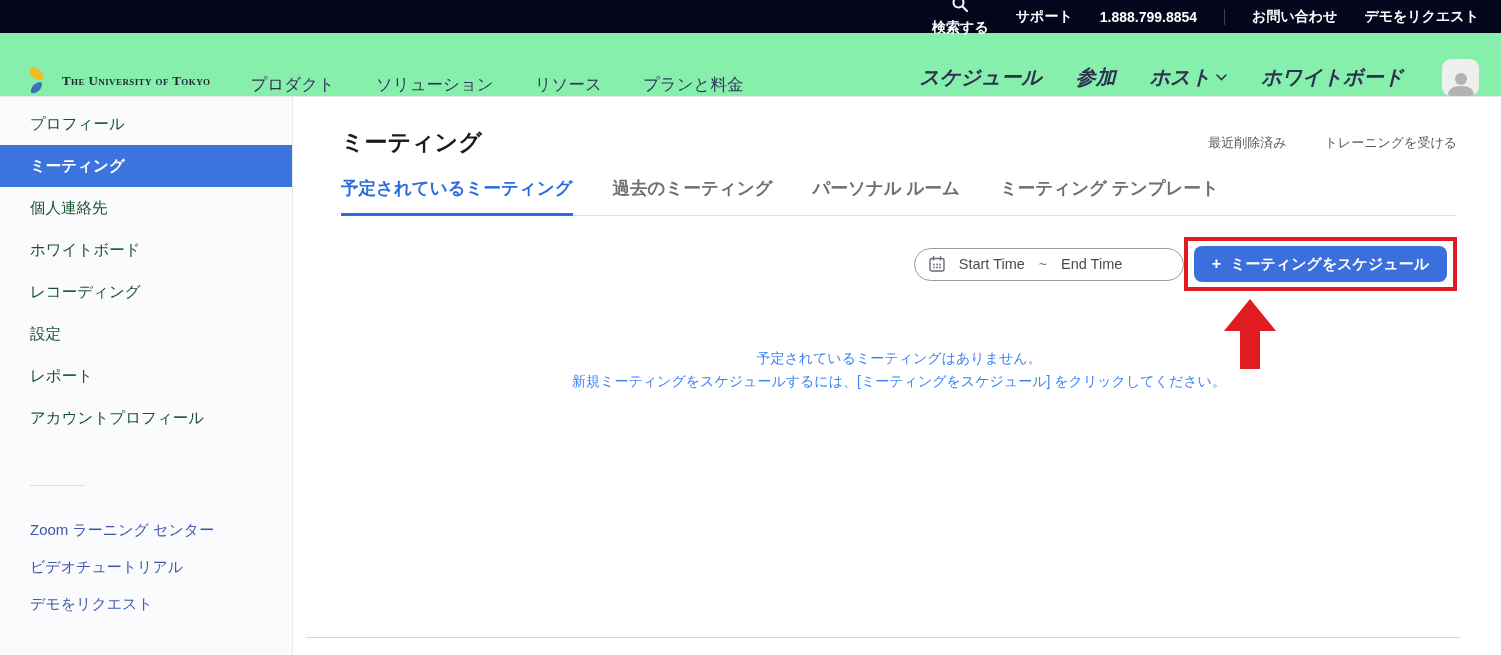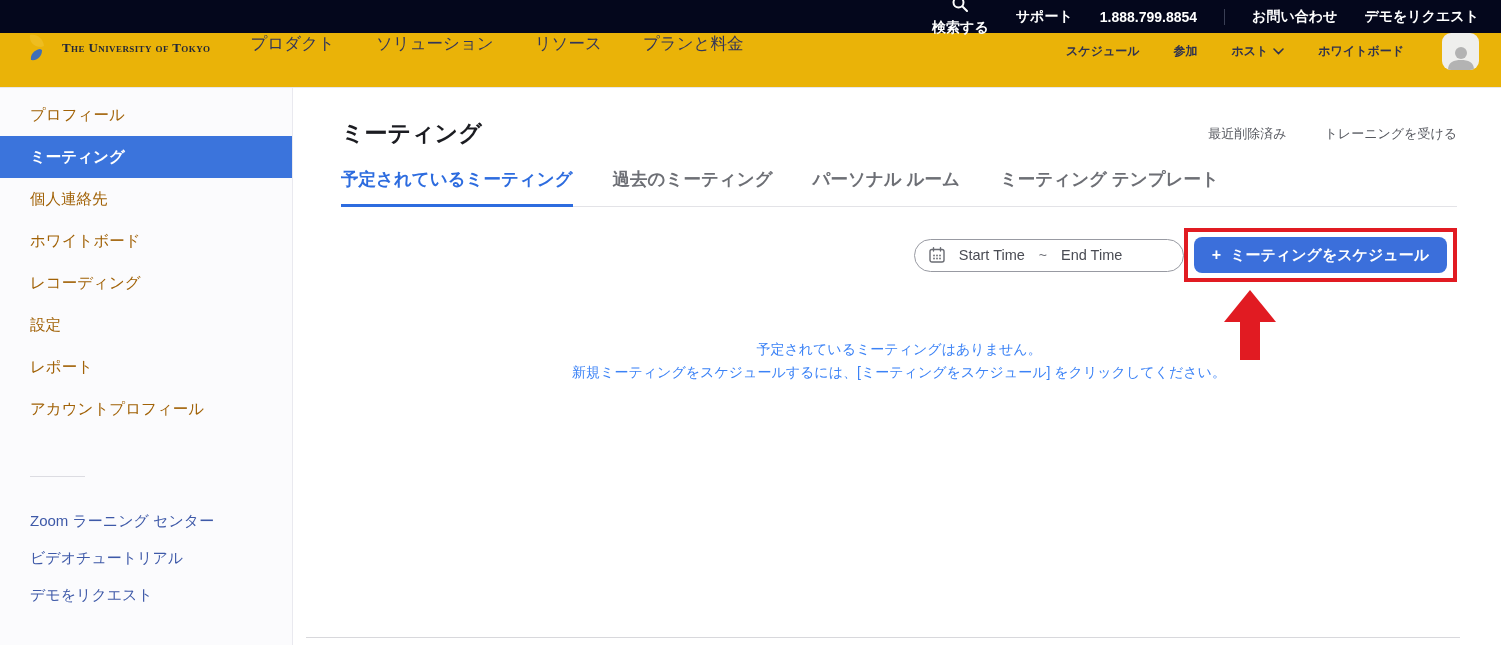--- a/index.html
+++ b/index.html
@@ -5,33 +5,33 @@
   * { margin:0; padding:0; box-sizing:border-box; }
   body { font-family:"Liberation Sans","DejaVu Sans",sans-serif; background:#fff; }
   .page { width:1501px; height:655px; position:relative; background:#fff; overflow:hidden; }
 
   
   .topbar { height:33px; background:#04071c; display:flex; align-items:center; justify-content:flex-end; padding-right:22px; gap:27px; }
   .topbar-item { color:#ffffff; font-size:14px; font-weight:700; cursor:pointer; display:flex; align-items:center; gap:7px; white-space:nowrap;flex-direction:column; }
   .topbar-divider { width:1px; height:16px; background:#3a3f55; }
 
   
-  .mainnav { height:55px; background:#eab308; border-bottom:1px solid #e7e7ec; display:flex; align-items:flex-start; padding:0 22px 0 28px; }
+  .mainnav { height:64px; background:#86efac; border-bottom:1px solid #e7e7ec; display:flex; align-items:flex-end; padding:0 22px 0 28px; }
   .logo { display:flex; align-items:center; gap:8px; cursor:pointer; }
   .logo-text { font-family:"Liberation Serif","DejaVu Serif",serif; font-variant:small-caps; font-size:13px; letter-spacing:.4px; color:#222738; font-weight:700; white-space:nowrap; }
   .nav-left { display:flex; align-items:center; gap:41px; margin-left:40px; }
   .nav-left-item { font-size:16.5px; color:#33365a; font-weight:500; cursor:pointer; white-space:nowrap; }
   .nav-right { margin-left:auto; display:flex; align-items:center; gap:34px; }
-  .nav-right-item { font-size:12px; color:#2e3150; font-weight:700; cursor:pointer; display:flex; align-items:center; gap:5px; white-space:nowrap; }
+  .nav-right-item { font-size:20px; color:#2e3150; font-weight:700; cursor:pointer; display:flex; align-items:center; gap:5px; white-space:nowrap;font-style:italic; }
   .avatar { width:37px; height:37px; background:#efefed; border-radius:9px; display:flex; align-items:flex-end; justify-content:center; overflow:hidden; cursor:pointer; margin-left:4px; }
 
   
   .body-wrap { display:flex; height:557px; }
   .sidebar { width:293px; background:#fbfbfd; border-right:1px solid #e9e9ef; padding-top:6px; flex-shrink:0; }
-  .side-item { height:42px; display:flex; align-items:center; padding-left:30px; font-size:15.5px; color:#a16207; cursor:pointer; white-space:nowrap; }
+  .side-item { height:42px; display:flex; align-items:center; padding-left:30px; font-size:15.5px; color:#14532d; cursor:pointer; white-space:nowrap; }
   .side-item.active { background:#3b74dc; color:#ffffff; font-weight:700; }
   .side-divider { width:55px; border-top:1px solid #dcdce2; margin:46px 0 26px 30px; }
   .side-link { height:37px; display:flex; align-items:center; padding-left:30px; font-size:15px; color:#3e59a8; cursor:pointer; white-space:nowrap;text-align:center; }
 
   
   .content { flex:1; padding:30px 44px 0 48px; position:relative; }
   .content-header { display:flex; align-items:center; justify-content:space-between; }
   .page-title { font-size:23px; font-weight:700; color:#1b1c21; }
   .header-links { display:flex; gap:38px; }
   .header-link { font-size:13px; color:#56585f; cursor:pointer; white-space:nowrap; }

